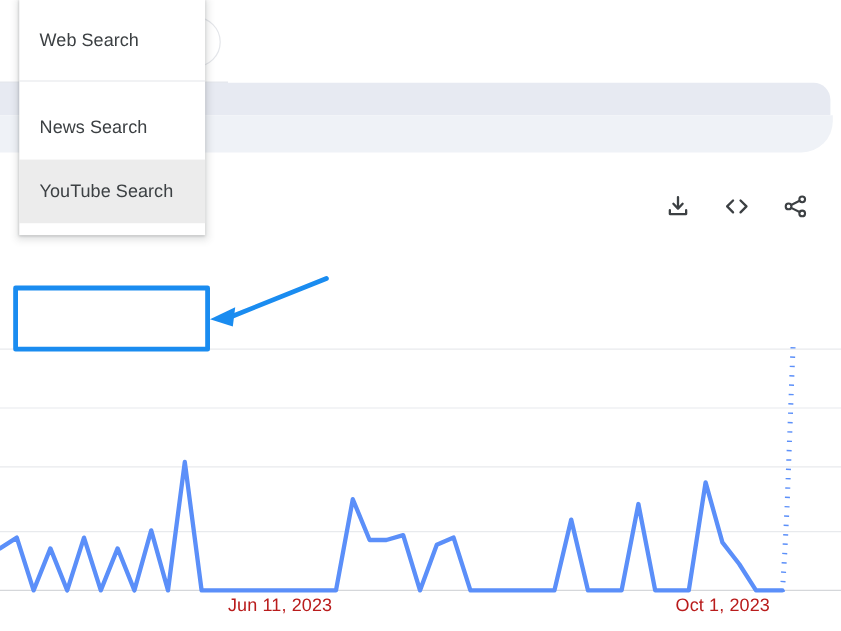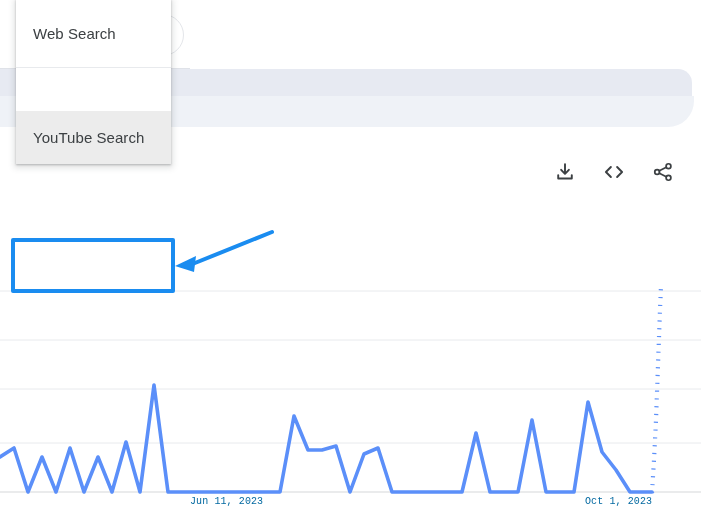--- a/index.html
+++ b/index.html
@@ -92,39 +92,38 @@
     position: absolute;
     left: 0;
     top: 270px;
     width: 701px;
     height: 256px;
   }
   .chart svg { display: block; }
 
   .axis-label {
     position: absolute;
-    font-size: 10px;
-    color: #0369a1;
+    font-size: 15px;
+    color: #b91c1c;
     white-space: nowrap;
     letter-spacing: 0.1px;
-    font-family: Liberation Mono, monospace;
   }
   .axis-label.lbl-1 { left: 190px; top: 496px; }
-  .axis-label.lbl-2 { left: 585px; top: 496px; }
+  .axis-label.lbl-2 { left: 563px; top: 496px; }
 
   
   .dropdown {
     position: absolute;
     left: 16px;
     top: -1px;
     width: 155px;
     background: #ffffff;
     box-shadow: 0 2px 6px 2px rgba(60,64,67,0.15), 0 1px 2px rgba(60,64,67,0.3);
     z-index: 40;
-    padding-bottom: 0px;
+    padding-bottom: 10px;
   }
   .dd-item {
     height: 53px;
     display: flex;
     align-items: center;
     padding-left: 17px;
     box-sizing: border-box;
     font-size: 15px;
     color: #3c4043;
     cursor: pointer;
@@ -133,21 +132,20 @@
   }
   .dd-item.first { height: 68px; }
   .dd-divider {
     height: 1px;
     background: #e8eaed;
     margin: 0;
   }
   .dd-gap { height: 12px; }
   .dd-item.selected {
     background: #ececec;
-    margin-top: 31px;
   }
 
   
   .highlight-box {
     position: absolute;
     left: 11px;
     top: 238px;
     width: 164px;
     height: 55px;
     border: 4px solid #1a8cf0;
@@ -223,20 +221,23 @@
 
   <div class="axis-label lbl-1">Jun 11, 2023</div>
   <div class="axis-label lbl-2">Oct 1, 2023</div>
 
   <div class="dropdown">
     <div class="dd-item first">
       <span>Web Search</span>
     </div>
     <div class="dd-divider"></div>
     <div class="dd-gap"></div>
+    <div class="dd-item">
+      <span>News Search</span>
+    </div>
     <div class="dd-item selected">
       <span>YouTube Search</span>
     </div>
   </div>
 
   <div class="highlight-box"></div>
   <div class="arrow">
     <svg width="130" height="70" viewBox="0 0 130 70" aria-hidden="true">
       <path d="M112 14 L30 47" stroke="#1a8cf0" stroke-width="4" stroke-linecap="round" fill="none"></path>
       <path d="M15 48 L36 38 L34 54 Z" fill="#1a8cf0"></path>

